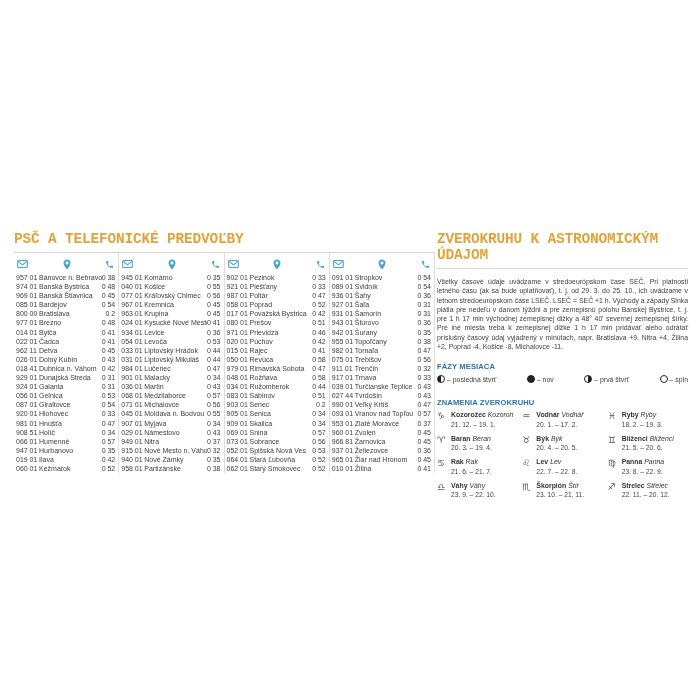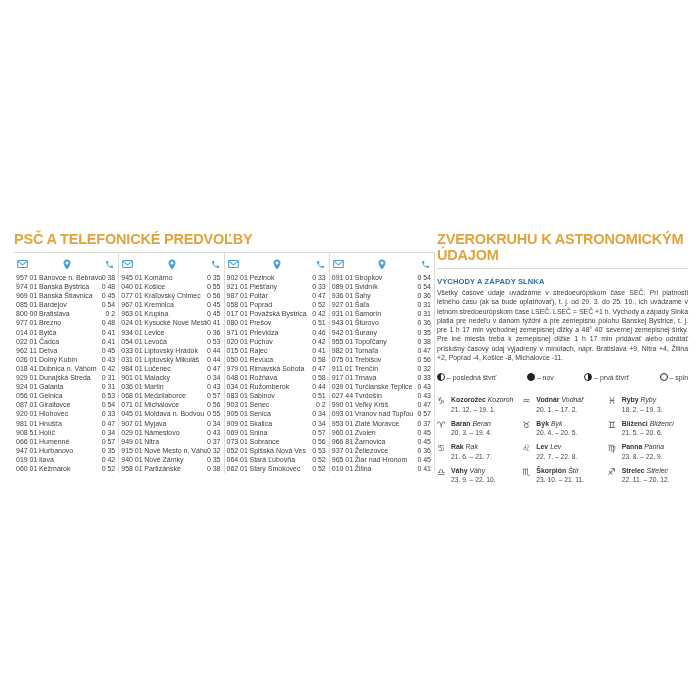--- a/index.html
+++ b/index.html
@@ -1,21 +1,21 @@
 <!DOCTYPE html>
 <html><head>
 <meta charset="utf-8">
 <style>
   html,body{margin:0;padding:0;background:#fff;}
   .page{position:relative;width:700px;height:700px;background:#fff;overflow:hidden;
         font-family:"Liberation Sans", sans-serif;}
   .left-sec{position:absolute;left:14px;top:231px;width:421px;}
   .right-sec{position:absolute;left:437px;top:231px;width:251px;}
   .section-title{font-size:14.5px;font-weight:bold;margin:0;padding:0 0 5px 0;
-        border-bottom:1px solid #d6d6d6;letter-spacing:-0.2px;color:var(--accent,#E1A33B);}
+        border-bottom:1px solid #d6d6d6;letter-spacing:-0.2px;color:var(--accent,#E1A33B);font-family:Liberation Mono, monospace;}
   
   .cols{display:flex;margin-top:0;}
   .pcol{width:25%;box-sizing:border-box;border-right:1px solid #ddd;padding:0 3px 0 2px;}
   .pcol:last-child{border-right:1px solid #ddd;}
   .icon-row{display:flex;justify-content:space-between;align-items:center;
         height:12px;margin:5px 1px 3px 1px;color:var(--icon-blue,#49A0D5);}
   .icon-row svg{display:block;}
   .prow{display:flex;font-size:7px;line-height:9.1px;color:#3d3d3d;white-space:nowrap;}
   .psc{flex:none;width:23px;}
   .city{flex:1;overflow:hidden;}
@@ -576,25 +576,25 @@
             <span class="tel">0 41</span>
           </div>
         </div>
       </div>
   </div>
 
   <div class="right-sec">
     <h1 class="section-title">ZVEROKRUHU K ASTRONOMICKÝM ÚDAJOM</h1>
 
     <div class="sun-block">
-      <h2 class="sub-head">VÝCHODY A ZÁPADY SLNKA</h2>
       <p class="sun-text">Všetky časové údaje uvádzame v stredoeurópskom čase SEČ. Pri platnosti letného času (ak sa bude uplatňovať), t. j. od 29. 3. do 25. 10., ich uvádzame v letnom stredoeurópskom čase LSEČ. LSEČ = SEČ +1 h. Východy a západy Slnka platia pre nedeľu v danom týždni a pre zemepisnú polohu Banskej Bystrice, t. j. pre 1 h 17 min východnej zemepisnej dĺžky a 48° 40' severnej zemepisnej šírky. Pre iné miesta treba k zemepisnej dĺžke 1 h 17 min pridávať alebo odrátať príslušný časový údaj vyjadrený v minútach, napr. Bratislava +9, Nitra +4, Žilina +2, Poprad -4, Košice -8, Michalovce -11.</p>
     </div>
 
     <div class="moon-block">
+      <h2 class="sub-head">FÁZY MESIACA</h2>
       <div class="phases" id="phases">
           <div class="phase">
             <span class="moon last"></span>
             <span>– posledná štvrť</span>
           </div>
           <div class="phase">
             <span class="moon new"></span>
             <span>– nov</span>
           </div>
           <div class="phase">
@@ -602,20 +602,21 @@
             <span>– prvá štvrť</span>
           </div>
           <div class="phase">
             <span class="moon full"></span>
             <span>– spln</span>
           </div>
         </div>
     </div>
 
     <div class="zodiac-block">
+      <h2 class="sub-head">ZNAMENIA ZVEROKRUHU</h2>
       <div class="zgrid" id="zgrid">
           <div class="zcell">
             <span class="zglyph">♑</span>
             <div>
               <div class="zname"><span>Kozorožec</span> <span class="zcz">Kozoroh</span></div>
               <div class="zdates">21. 12. – 19. 1.</div>
             </div>
           </div>
           <div class="zcell">
             <span class="zglyph">♒</span>

